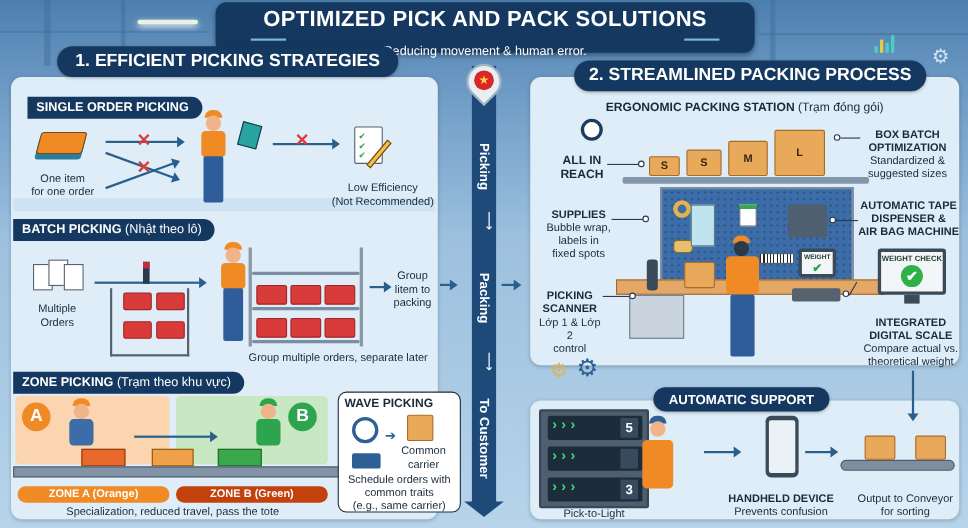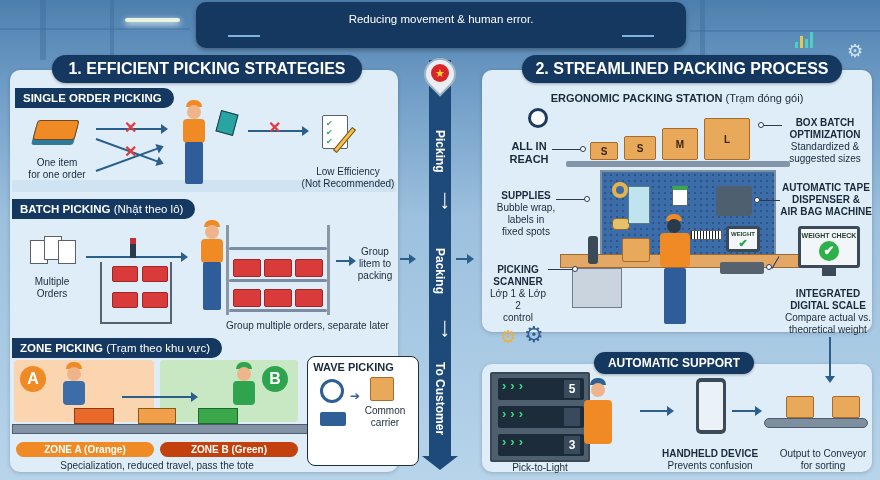--- a/index.html
+++ b/index.html
@@ -58,37 +58,38 @@
 <body>
 
 <div class="bg-line" style="left:40px;top:0;width:6px;height:60px"></div>
 <div class="bg-line" style="left:110px;top:0;width:4px;height:60px"></div>
 <div class="bg-line" style="left:0;top:28px;width:190px;height:2px"></div>
 <div class="bg-line" style="left:700px;top:0;width:5px;height:62px"></div>
 <div class="bg-line" style="left:690px;top:30px;width:190px;height:2px"></div>
 <div style="position:absolute;left:125px;top:18px;width:55px;height:4px;background:#e8f4e0;border-radius:2px;box-shadow:0 2px 6px #fff"></div>
 
 <div class="header">
+  <h1>OPTIMIZED PICK AND PACK SOLUTIONS</h1>
   <p>Reducing movement &amp; human error.</p>
   <span class="dash" style="left:32px"></span>
   <span class="dash" style="right:32px"></span>
 </div>
 
 <div style="position:absolute;left:795px;top:28px;width:30px;height:20px">
   <span style="position:absolute;left:0;bottom:0;width:3px;height:6px;background:#4bd0c0"></span>
   <span style="position:absolute;left:5px;bottom:0;width:3px;height:12px;background:#e6c84b"></span>
   <span style="position:absolute;left:10px;bottom:0;width:3px;height:9px;background:#4bd0c0"></span>
   <span style="position:absolute;left:15px;bottom:0;width:3px;height:16px;background:#4bd0c0"></span>
 </div>
 <div class="gear" style="left:847px;top:40px;color:#cfe3f3">⚙</div>
 
 <div class="panel" style="left:10px;top:70px;width:388px;height:402px"></div>
-<div class="sec-title" style="left:52px;top:55px;width:310px;height:28px;line-height:28px;font-size:16px">1. EFFICIENT PICKING STRATEGIES</div>
-
-<div class="sub-title" style="left:15px;top:88px">
+<div class="sec-title" style="left:52px;top:42px;width:310px;height:28px;line-height:28px;font-size:16px">1. EFFICIENT PICKING STRATEGIES</div>
+
+<div class="sub-title" style="left:25px;top:88px">
   <span>SINGLE ORDER PICKING</span>
 </div>
 <div class="band" style="left:12px;top:180px;width:384px;height:12px"></div>
 <div style="position:absolute;left:35px;top:120px;width:42px;height:20px;background:#f08a24;border:1px solid #6b4a20;border-radius:3px;transform:skewX(-15deg);box-shadow:0 5px 0 #2e7b9a"></div>
 <div class="txt" style="left:22px;top:157px;width:70px">
   <div>One item</div>
     <div>for one order</div>
 </div>
 <div class="arrow" style="left:96px;top:128px;width:66px"></div>
 <div class="arrow" style="left:96px;top:138px;width:66px;transform:rotate(20deg);transform-origin:left"></div>
@@ -186,20 +187,25 @@
 
 <div class="wave">
   <div class="txt bold" style="left:0;top:4px;width:91px;font-size:11px">WAVE PICKING</div>
   <div style="position:absolute;left:12px;top:22px;width:24px;height:24px;border-radius:50%;border:3px solid #2e5f95;background:#fff"></div>
   <div style="position:absolute;left:42px;top:32px;color:#2e5f95;font-size:12px">➔</div>
   <div class="box" style="left:62px;top:20px;width:24px;height:24px"></div>
   <div style="position:absolute;left:12px;top:55px;width:26px;height:14px;background:#2e5f95;border-radius:2px"></div>
   <div class="txt" style="left:52px;top:48px;width:50px">
     <div>Common</div>
       <div>carrier</div>
+  </div>
+  <div class="txt" style="left:0;top:74px;width:110px">
+    <div>Schedule orders with</div>
+      <div>common traits</div>
+      <div>(e.g., same carrier)</div>
   </div>
 </div>
 
 <div class="timeline"></div>
 <div style="position:absolute;left:422px;top:456px;border-top:14px solid #1e4a7a;border-left:18px solid transparent;border-right:18px solid transparent"></div>
 <div class="pin"></div>
 <div class="pin-dot">★</div>
 <div class="timeline-text" style="top:130px">Picking</div>
 <div style="position:absolute;left:438px;top:192px;color:#fff;font-size:12px;writing-mode:vertical-rl">⟶</div>
 <div class="timeline-text" style="top:248px">Packing</div>

